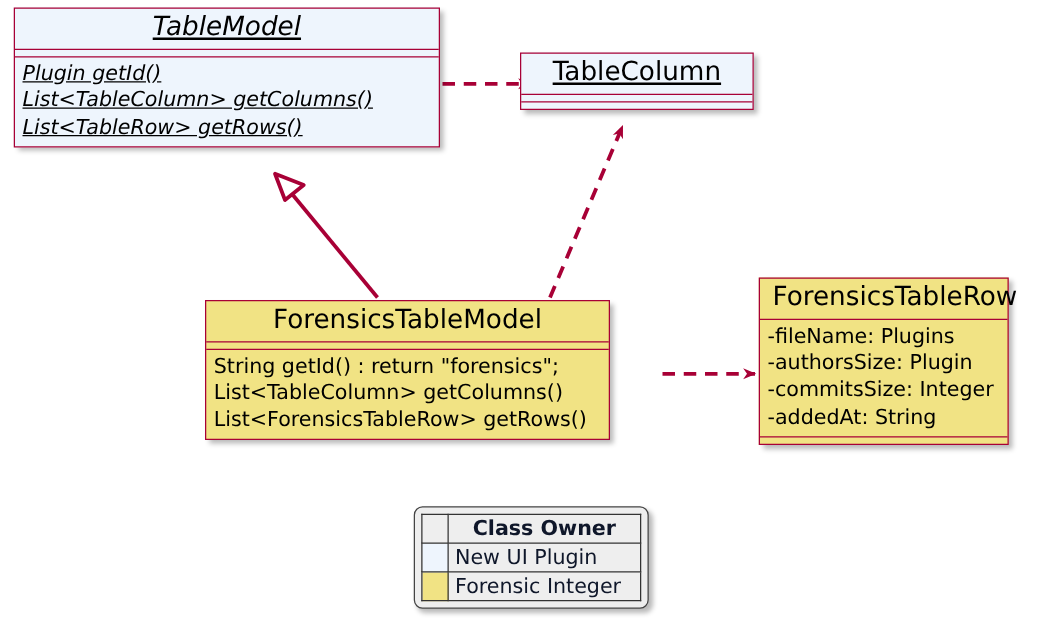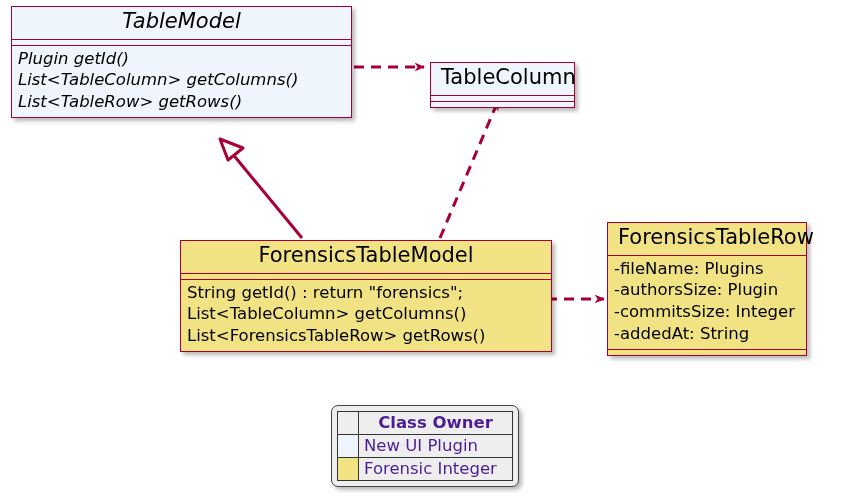--- a/index.html
+++ b/index.html
@@ -25,21 +25,21 @@
   }
 
   
   .uml-class {
     position: absolute;
     border: 1.5px solid #A80036;
     box-sizing: border-box;
     box-shadow: 3px 3px 4px rgba(0,0,0,0.28);
     z-index: 5;
   }
-  .uml-class.blue  { background: #EEF5FD; }
+  .uml-class.blue  { background: #EEF5FD; text-decoration: underline; }
   .uml-class.yellow { background: #F1E384; }
 
   .cls-header {
     text-align: center;
     font-size: 21px;
     color: #000000;
     padding: 3px 10px 5px 10px;
     line-height: 1.12;
     white-space: nowrap;
   }
@@ -78,21 +78,21 @@
     box-sizing: border-box;
     z-index: 6;
   }
   #legend table {
     border-collapse: collapse;
     width: 100%;
   }
   #legend td {
     border: 1.1px solid #333333;
     font-size: 16.5px;
-    color: #4c1d95;
+    color: #0f172a;
     padding: 1px 5px 2px 5px;
     white-space: nowrap;
   }
   #legend td.swatch {
     width: 20px;
     padding: 0;
   }
   #legend td.legend-title {
     font-weight: bold;
     text-align: center;
@@ -133,29 +133,29 @@
     <div class="sep"></div>
     <div class="compartment empty"></div>
     <div class="sep"></div>
     <div class="compartment">
       <div class="member abstract">Plugin getId()</div>
       <div class="member abstract">List&lt;TableColumn&gt; getColumns()</div>
       <div class="member abstract">List&lt;TableRow&gt; getRows()</div>
     </div>
   </div>
 
-  <div class="uml-class blue" id="box-table-column" style="left:430px; top:42px; width:145px;margin-top:20px;">
+  <div class="uml-class blue" id="box-table-column" style="left:416px; top:42px; width:187px;">
     <div class="cls-header">TableColumn</div>
     <div class="sep"></div>
     <div class="compartment empty"></div>
     <div class="sep"></div>
     <div class="compartment empty"></div>
   </div>
 
-  <div class="uml-class yellow" id="box-forensics-table-model" style="left:180px; top:240px; width:372px;">
+  <div class="uml-class yellow" id="box-forensics-table-model" style="left:164px; top:240px; width:324px;">
     <div class="cls-header">ForensicsTableModel</div>
     <div class="sep"></div>
     <div class="compartment empty"></div>
     <div class="sep"></div>
     <div class="compartment">
       <div class="member">String getId() : return "forensics";</div>
       <div class="member">List&lt;TableColumn&gt; getColumns()</div>
       <div class="member">List&lt;ForensicsTableRow&gt; getRows()</div>
     </div>
   </div>

